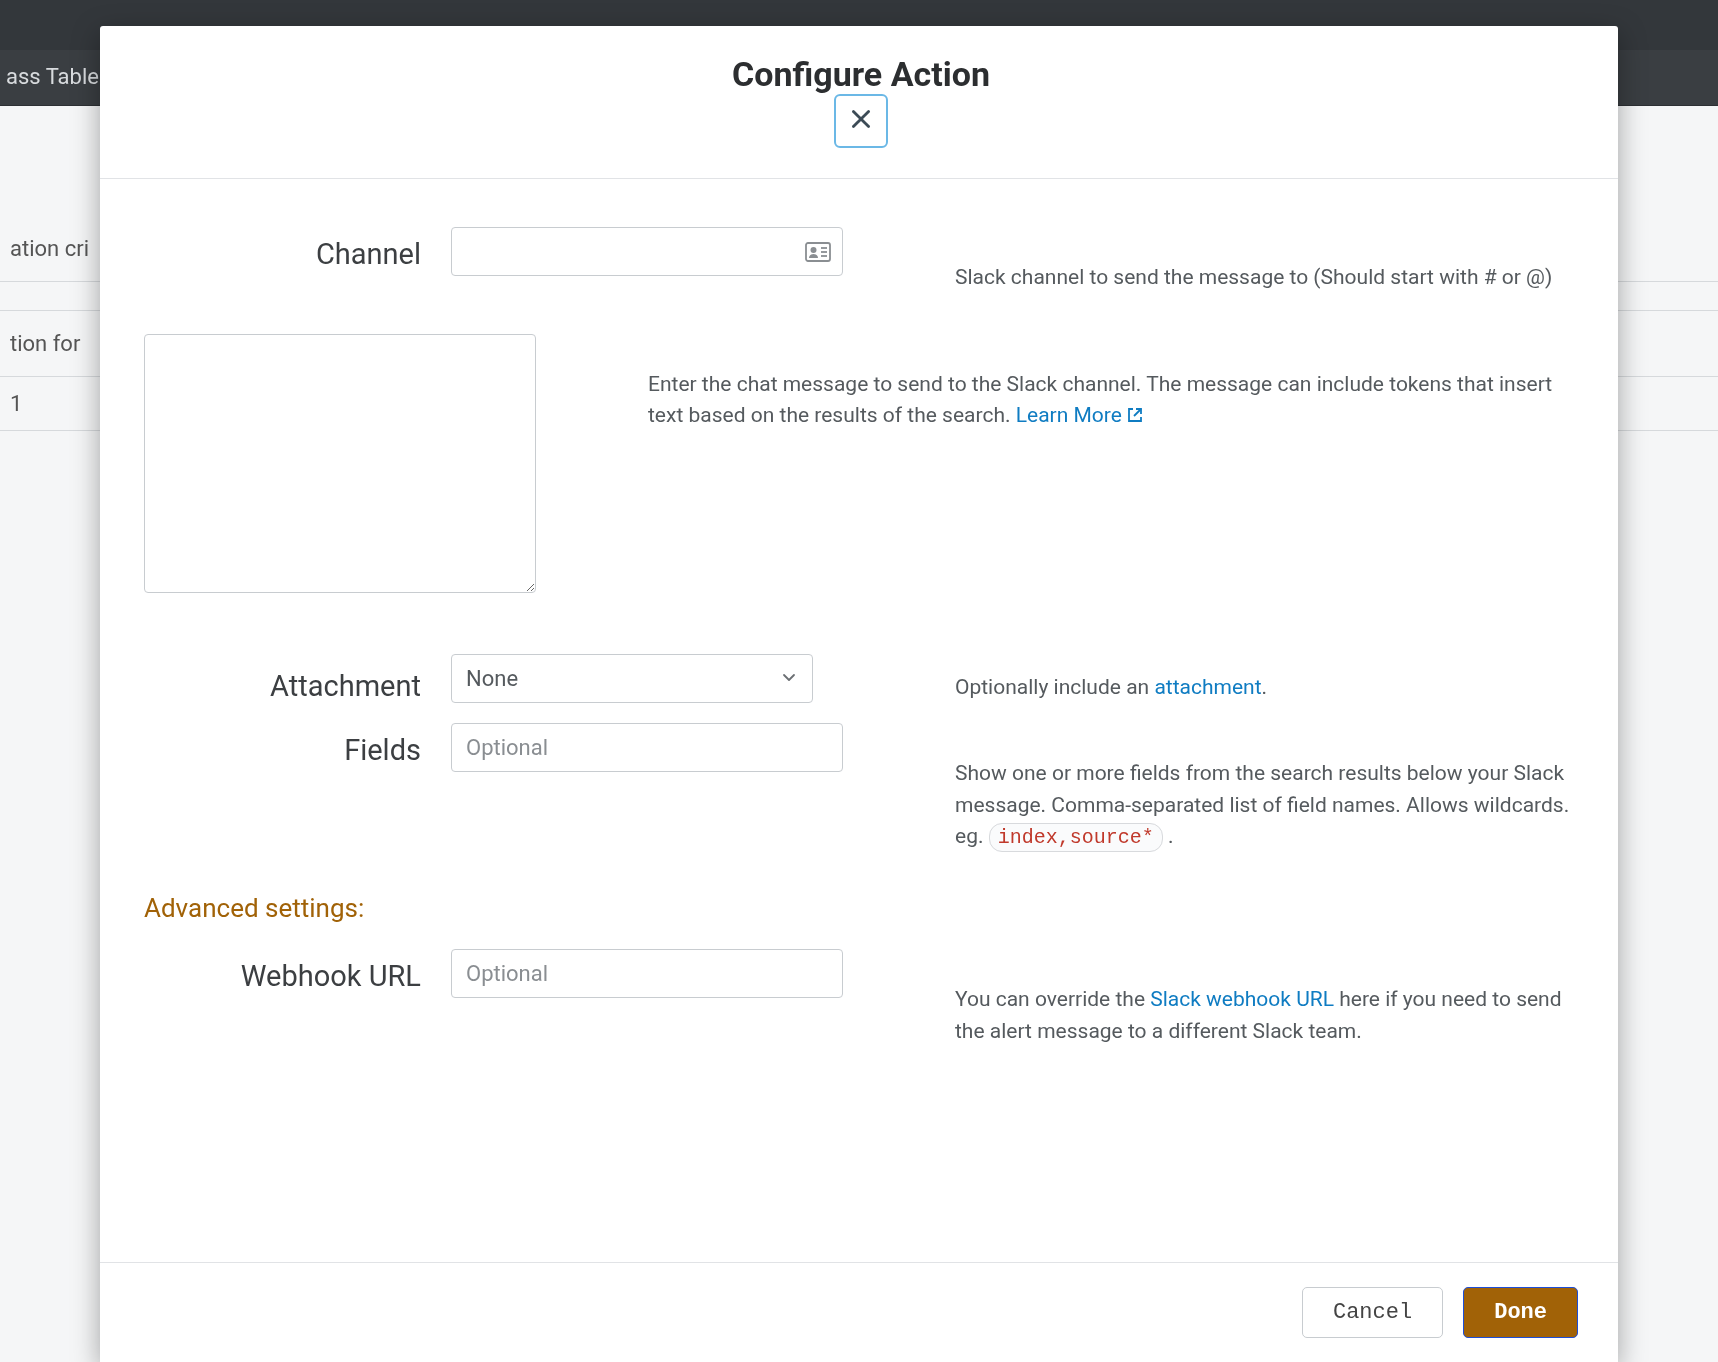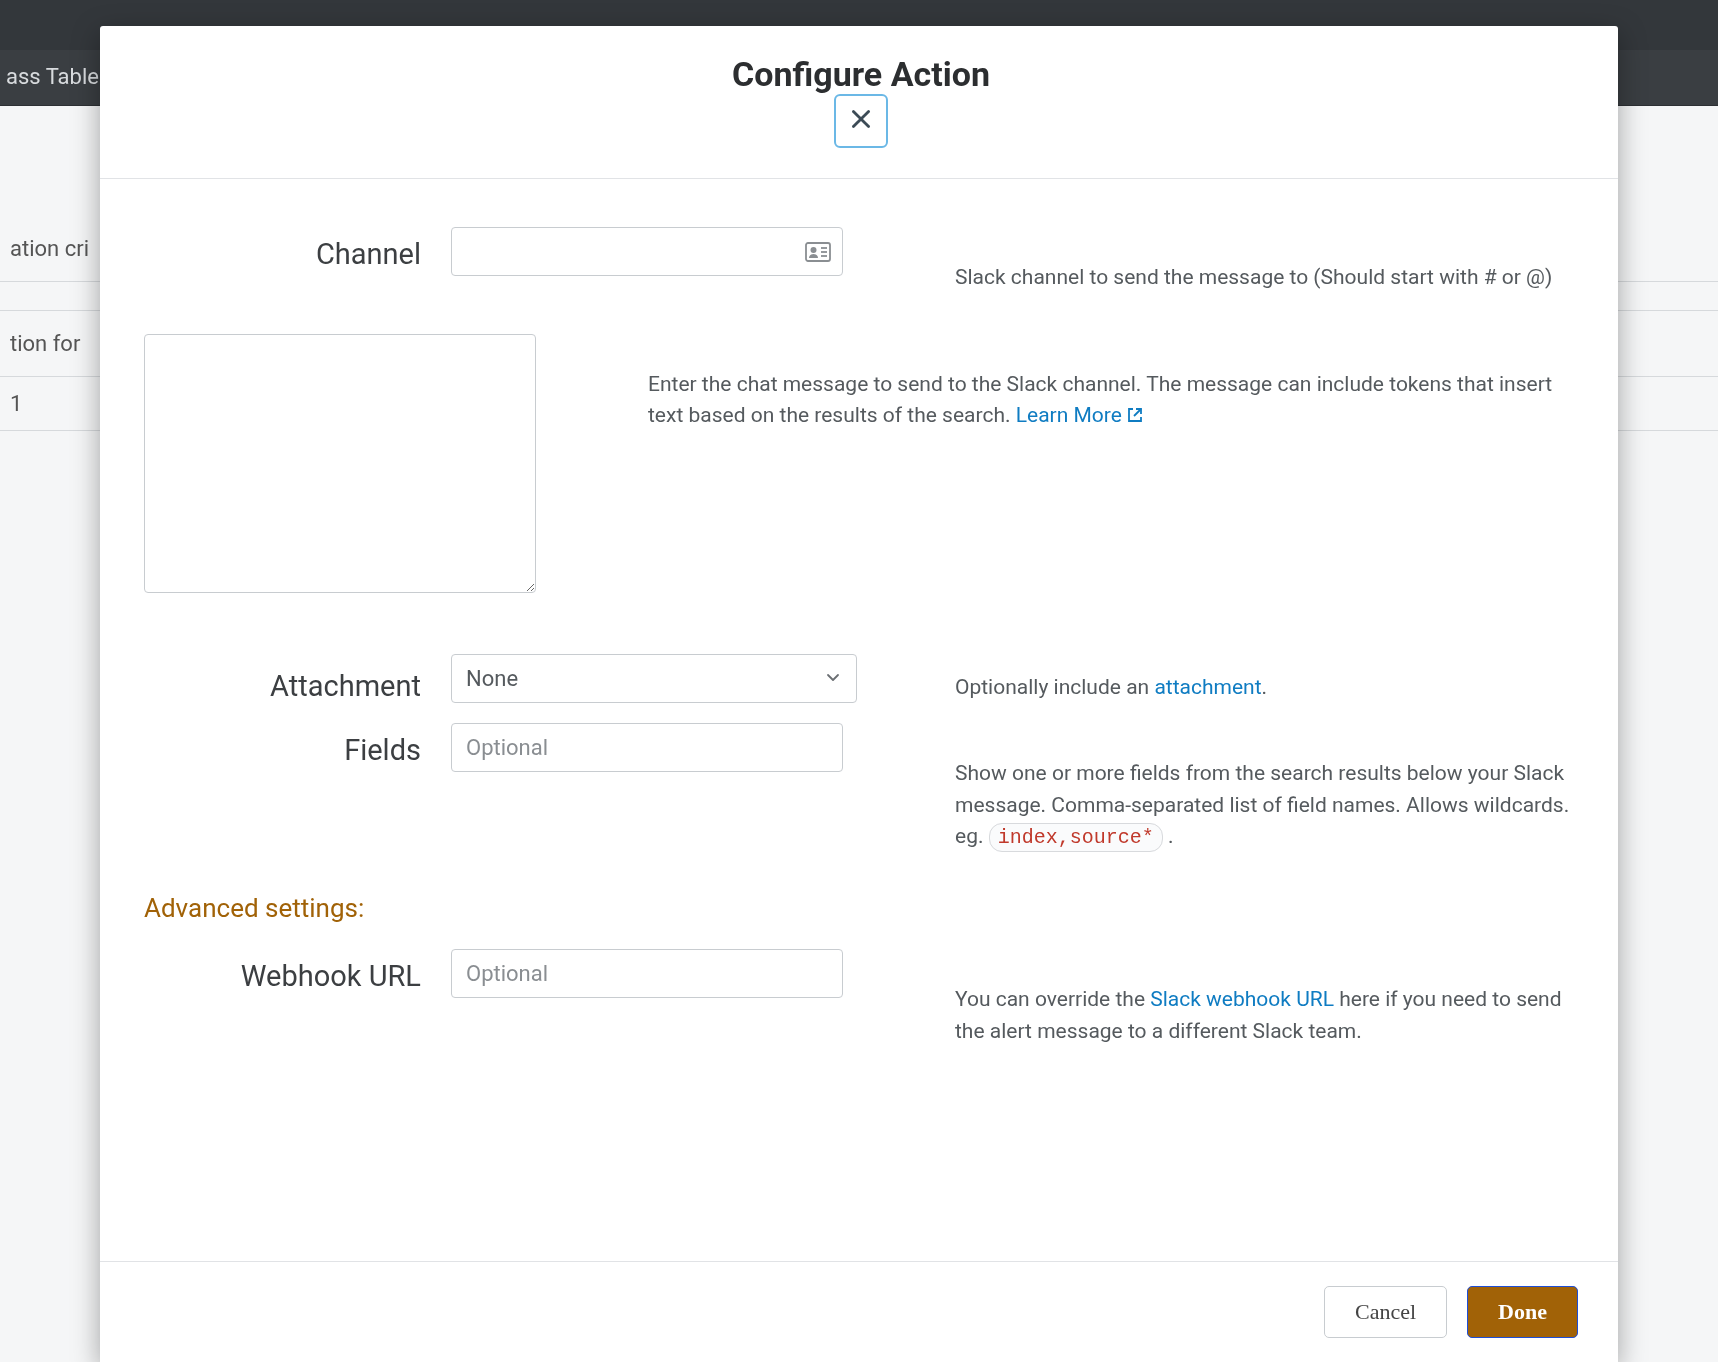--- a/index.html
+++ b/index.html
@@ -105,21 +105,21 @@
     color: #333;
     font-family: inherit;
   }
   .text-input.with-icon { padding-right: 46px; }
   .textarea-input { height: 259px; resize: both; }
   .select-btn {
     display: flex;
     align-items: center;
     justify-content: space-between;
     cursor: pointer;
-    width: 406px;
+    width: 362px;
     color: #555a5e;
   }
   .select-btn svg { width: 18px; height: 18px; }
   .input-wrap { position: relative; }
   .input-icon {
     position: absolute;
     right: 12px; top: 50%;
     transform: translateY(-50%);
     color: #8a8e92;
   }
@@ -154,21 +154,21 @@
     padding: 24px 40px;
     display: flex;
     justify-content: flex-end;
     gap: 20px;
   }
   .btn {
     font-size: 22px;
     padding: 12px 30px;
     border-radius: 5px;
     cursor: pointer;
-    font-family: Liberation Serif, serif;
+    font-family: Liberation Mono, monospace;
   }
   .btn-secondary {
     background: #fff;
     border: 1px solid #c8ccd0;
     color: #444;
   }
   .btn-primary {
     background: #a16207;
     border: 1px solid #1d4ed8;
     color: #fff;

